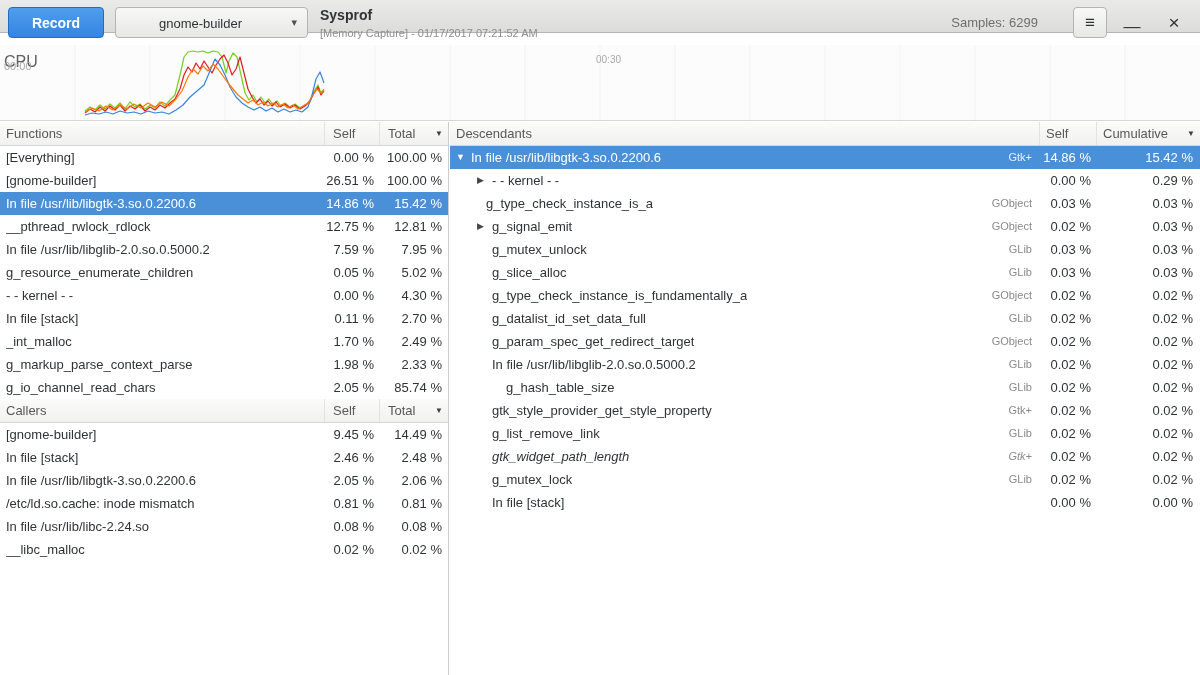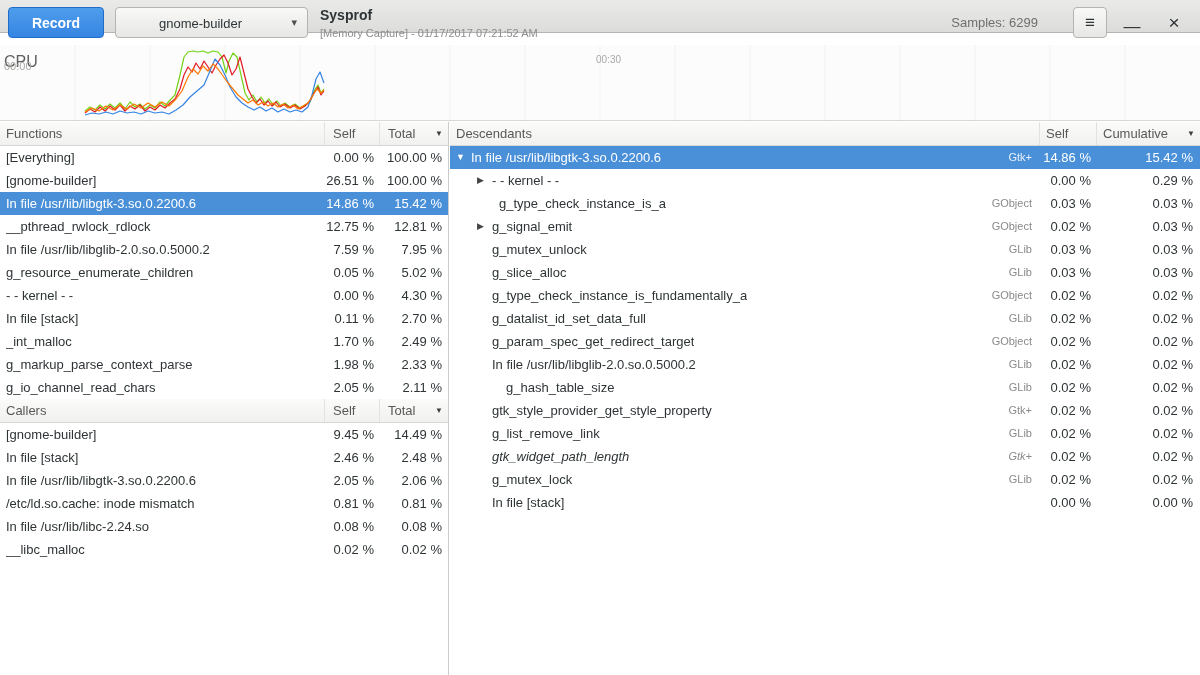--- a/index.html
+++ b/index.html
@@ -210,21 +210,21 @@
                 <span class="fname">g_markup_parse_context_parse</span>
               </span>
               <span class="c-self">1.98 %</span>
               <span class="c-total">2.33 %</span>
             </div>
             <div class="row">
               <span class="c-name">
                 <span class="fname">g_io_channel_read_chars</span>
               </span>
               <span class="c-self">2.05 %</span>
-              <span class="c-total">2.11 %</span>
+              <span class="c-total">85.74 %</span>
             </div>
           </div>
       </section>
 
       <section>
         <div class="thead">
           <span class="h-name">Callers</span>
           <span class="h-self">Self</span>
           <span class="h-total">
             <span>Total</span>
@@ -301,21 +301,21 @@
             <div class="row">
               <span class="c-name" style="padding-left: 27px;">
                 <span class="expander">▶</span>
                 <span class="fname">- - kernel - -</span>
                 <span class="lib"></span>
               </span>
               <span class="c-self-r">0.00 %</span>
               <span class="c-cum">0.29 %</span>
             </div>
             <div class="row">
-              <span class="c-name" style="padding-left: 34px;">
+              <span class="c-name" style="padding-left: 21px;">
                 <span class="expander"></span>
                 <span class="fname">g_type_check_instance_is_a</span>
                 <span class="lib">GObject</span>
               </span>
               <span class="c-self-r">0.03 %</span>
               <span class="c-cum">0.03 %</span>
             </div>
             <div class="row">
               <span class="c-name" style="padding-left: 27px;">
                 <span class="expander">▶</span>

